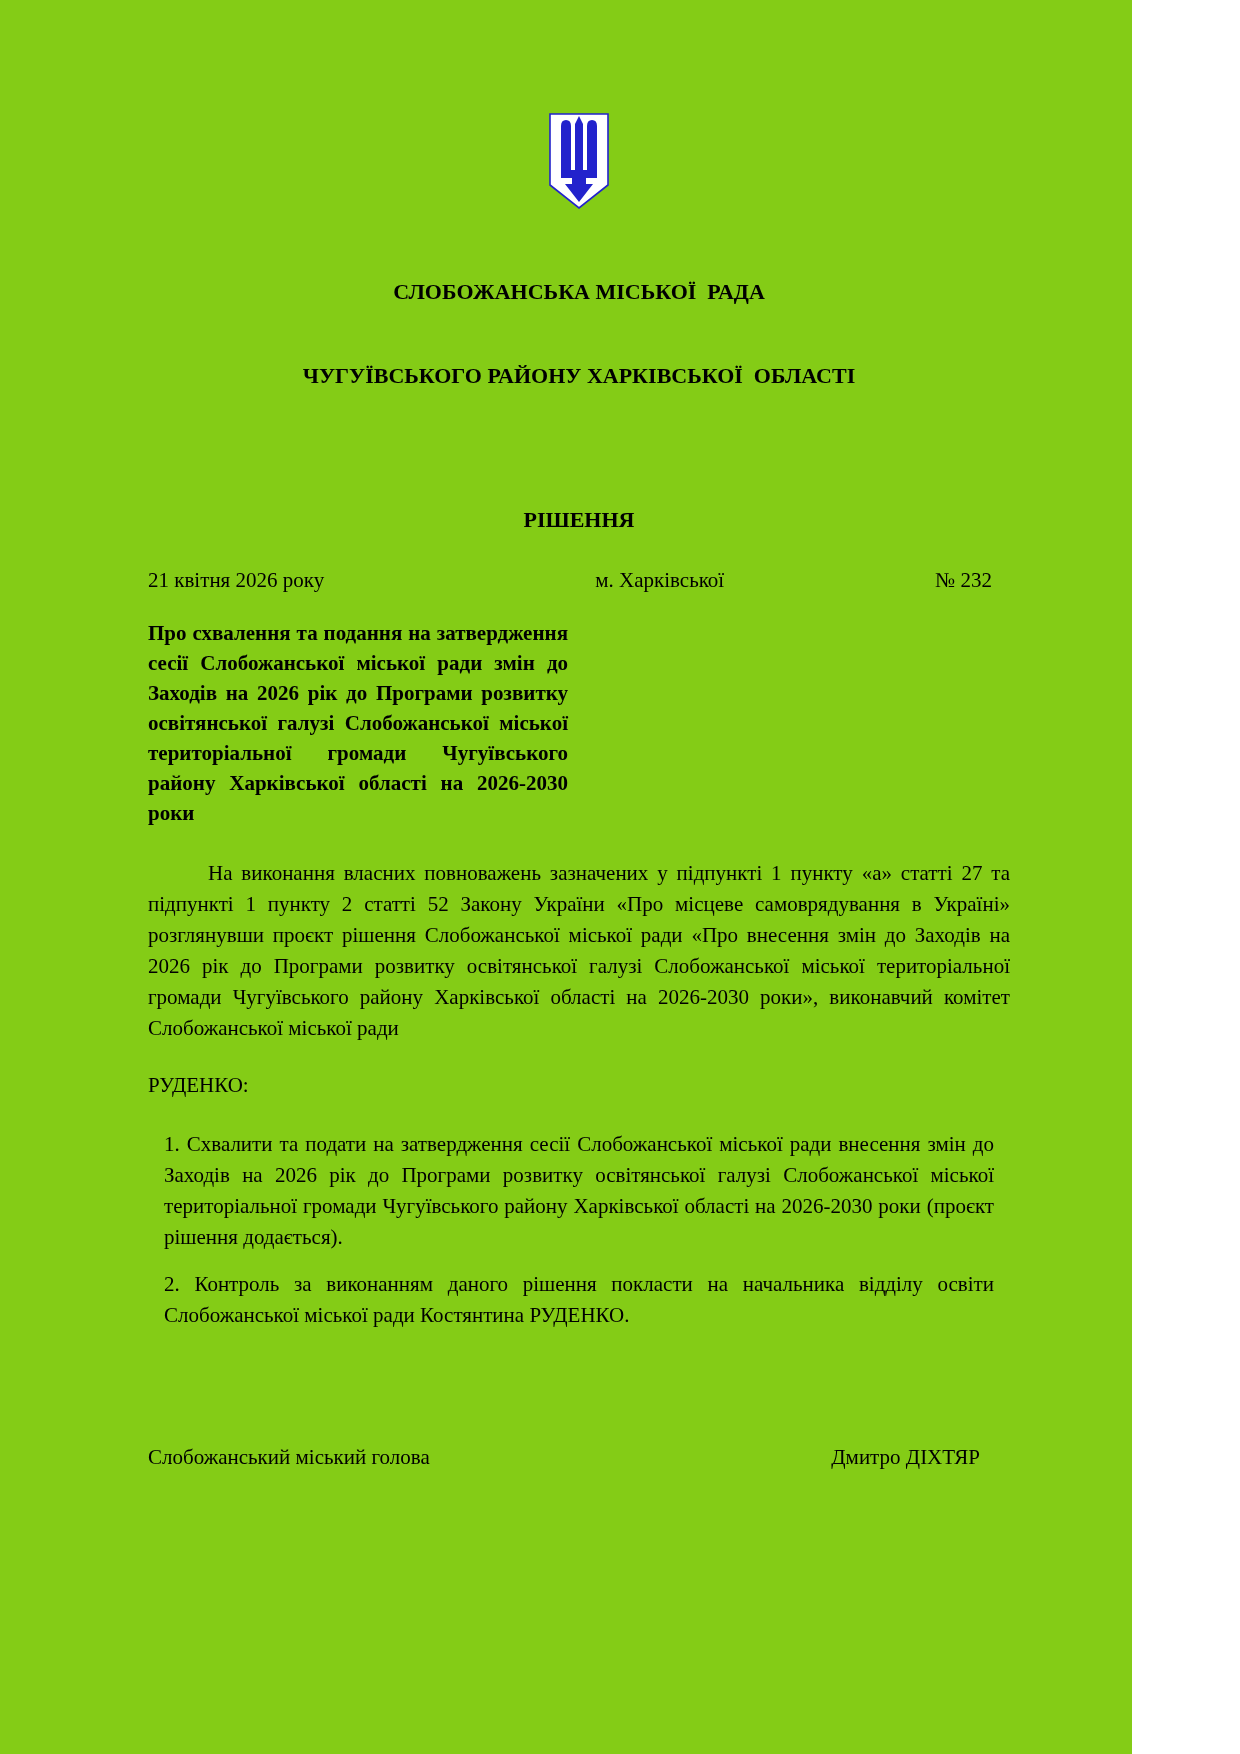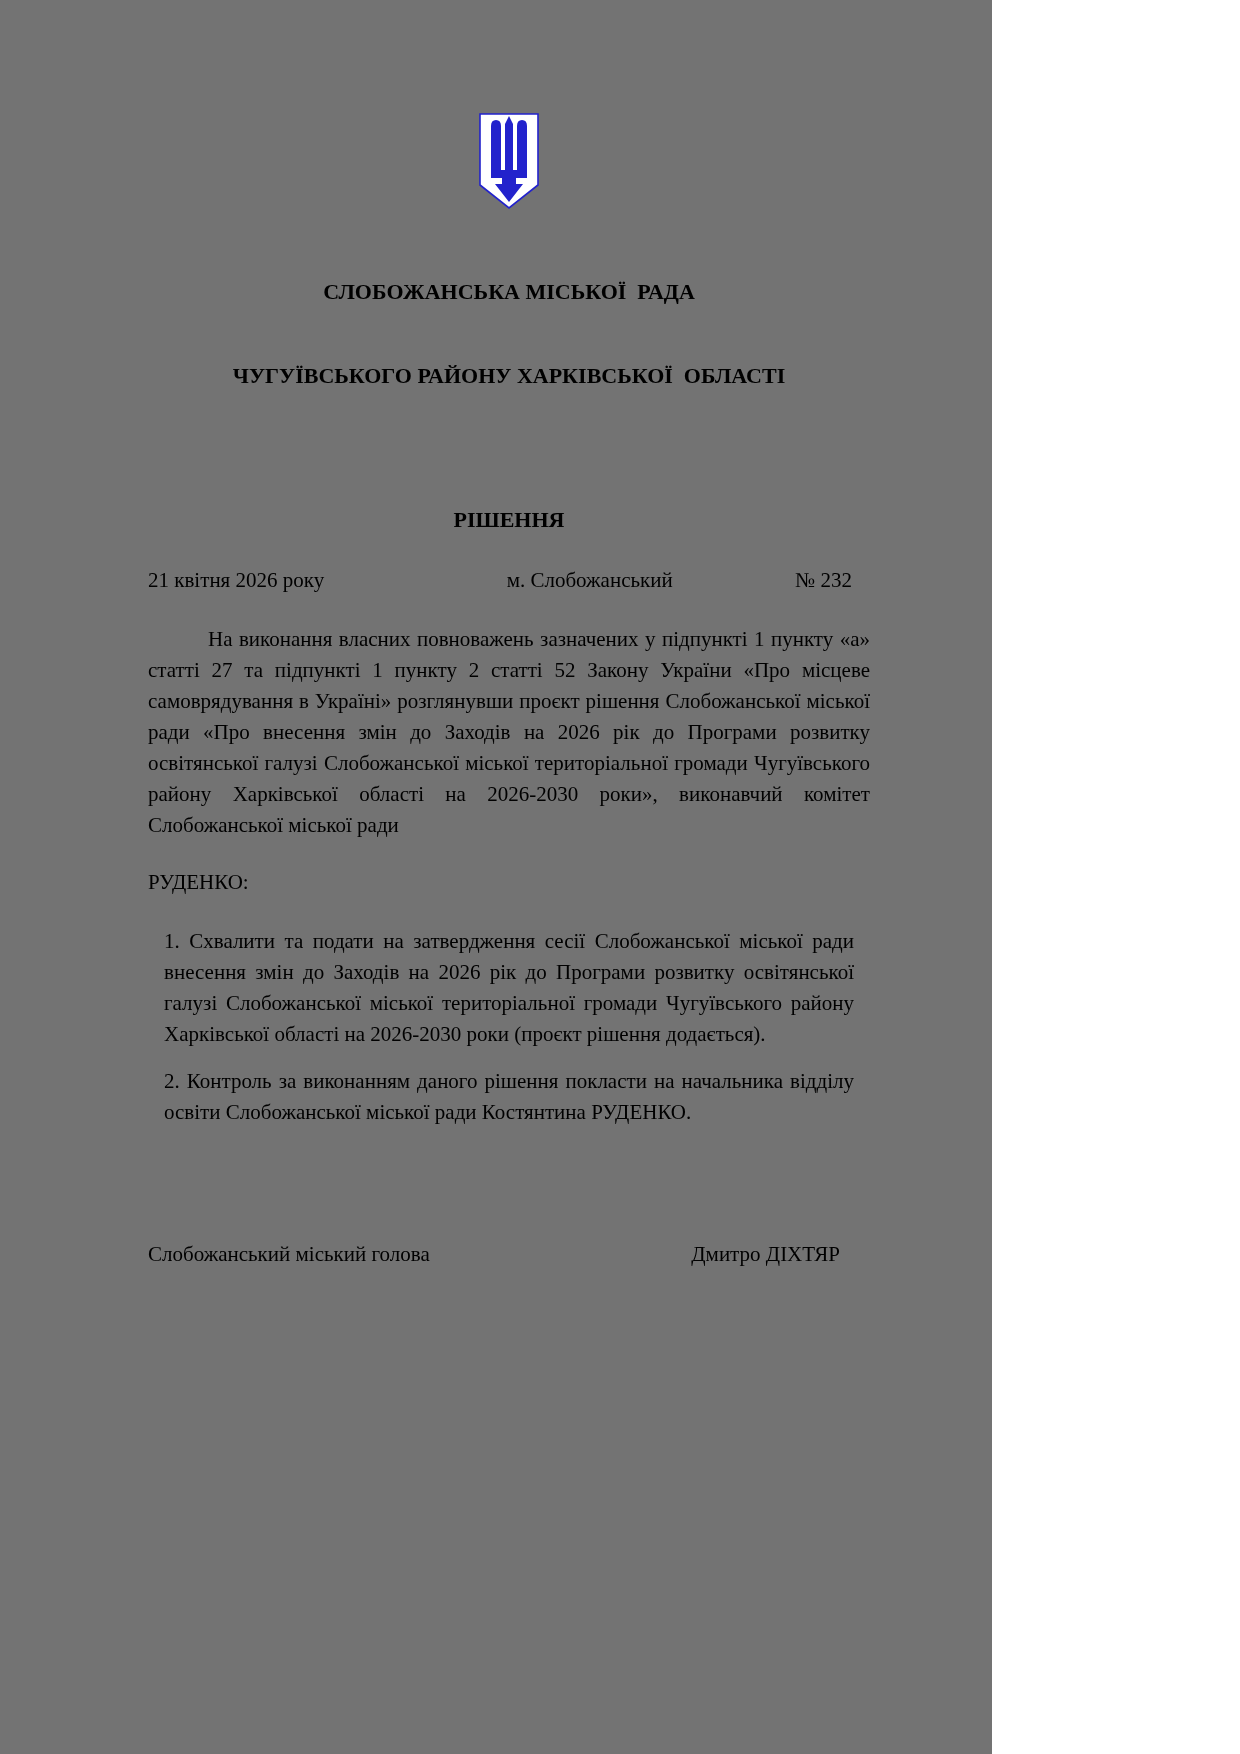--- a/index.html
+++ b/index.html
@@ -2,23 +2,23 @@
 <html><head>
 <meta charset="utf-8">
 <style>
   html, body {
     margin: 0;
     padding: 0;
     background: #ffffff;
   }
   .page {
     position: relative;
-    width: 992px;
+    width: 1132px;
     height: 1754px;
-    background: #737373;
+    background: #84cc16;
     color: #000000;
     font-family: "Liberation Serif", "DejaVu Serif", serif;
     box-sizing: border-box;
     padding: 112px 122px 0 148px; 
     overflow: hidden;
   }
   .emblem {
     width: 66px;
     height: 100px;
     margin: 0 auto;
@@ -107,24 +107,25 @@
 
   <div class="org-header">
     <div>СЛОБОЖАНСЬКА МІСЬКОЇ  РАДА</div>
     <div>ЧУГУЇВСЬКОГО РАЙОНУ ХАРКІВСЬКОЇ  ОБЛАСТІ</div>
   </div>
 
   <div class="doc-type">РІШЕННЯ</div>
 
   <div class="date-row">
     <span class="date">21 квітня 2026 року</span>
-    <span class="place">м.  Слобожанський</span>
+    <span class="place">м.  Харківської</span>
     <span class="number">№  232</span>
   </div>
 
+  <div class="subject">Про схвалення та подання на затвердження сесії Слобожанської міської ради змін до Заходів на 2026 рік до Програми розвитку освітянської галузі Слобожанської міської територіальної громади Чугуївського району Харківської області на 2026-2030 роки</div>
 
   <div class="body-par">На виконання власних повноважень зазначених у підпункті 1 пункту «а» статті 27 та підпункті 1 пункту 2 статті 52 Закону України «Про місцеве самоврядування в Україні» розглянувши проєкт рішення Слобожанської міської ради «Про внесення змін до Заходів на 2026 рік до Програми розвитку освітянської галузі Слобожанської міської територіальної громади Чугуївського району Харківської області на 2026-2030 роки», виконавчий комітет Слобожанської міської ради</div>
 
   <div class="resolved-word">РУДЕНКО:</div>
 
   <div class="items">
     <p class="item">1.  Схвалити та подати на затвердження сесії Слобожанської міської ради  внесення змін до Заходів на 2026 рік  до Програми розвитку освітянської галузі Слобожанської міської територіальної громади Чугуївського району Харківської області на 2026-2030 роки (проєкт рішення додається).</p>
     <p class="item">2.  Контроль за виконанням даного рішення покласти на начальника відділу освіти Слобожанської міської ради Костянтина РУДЕНКО.</p>
   </div>
 

